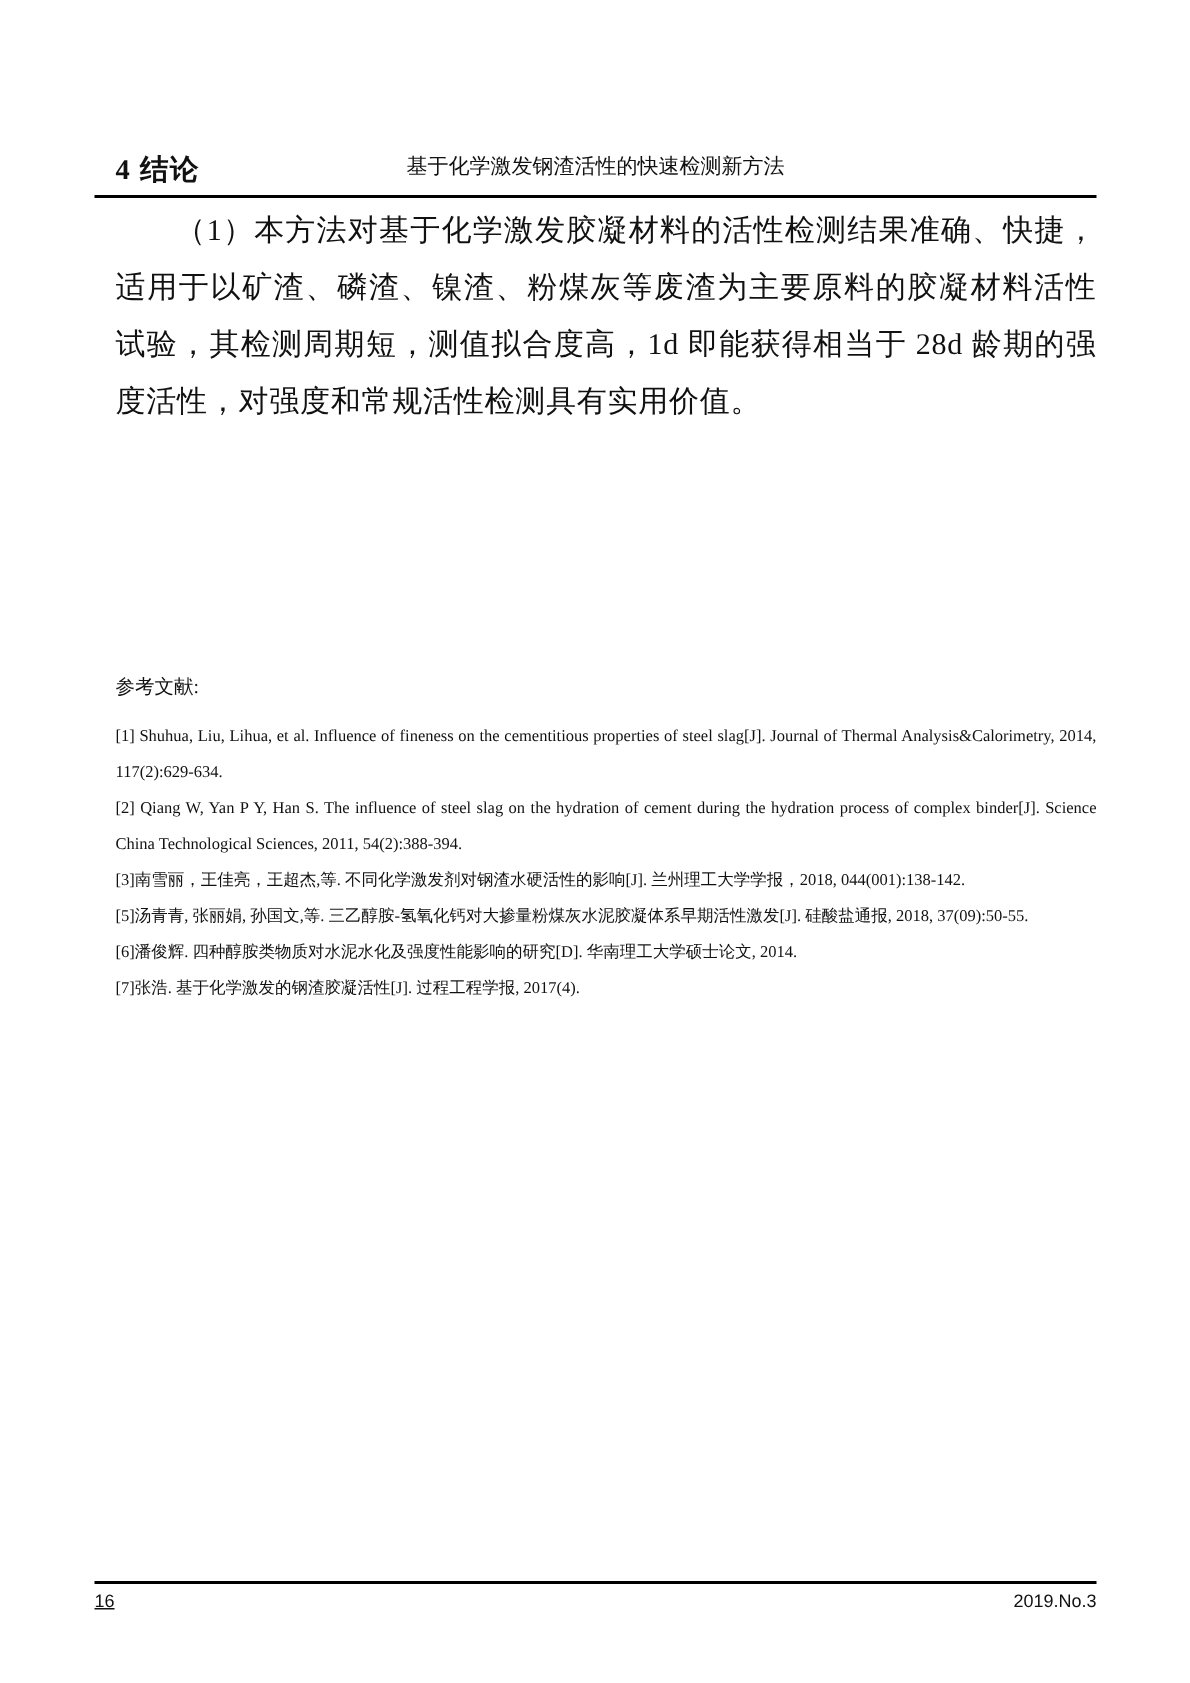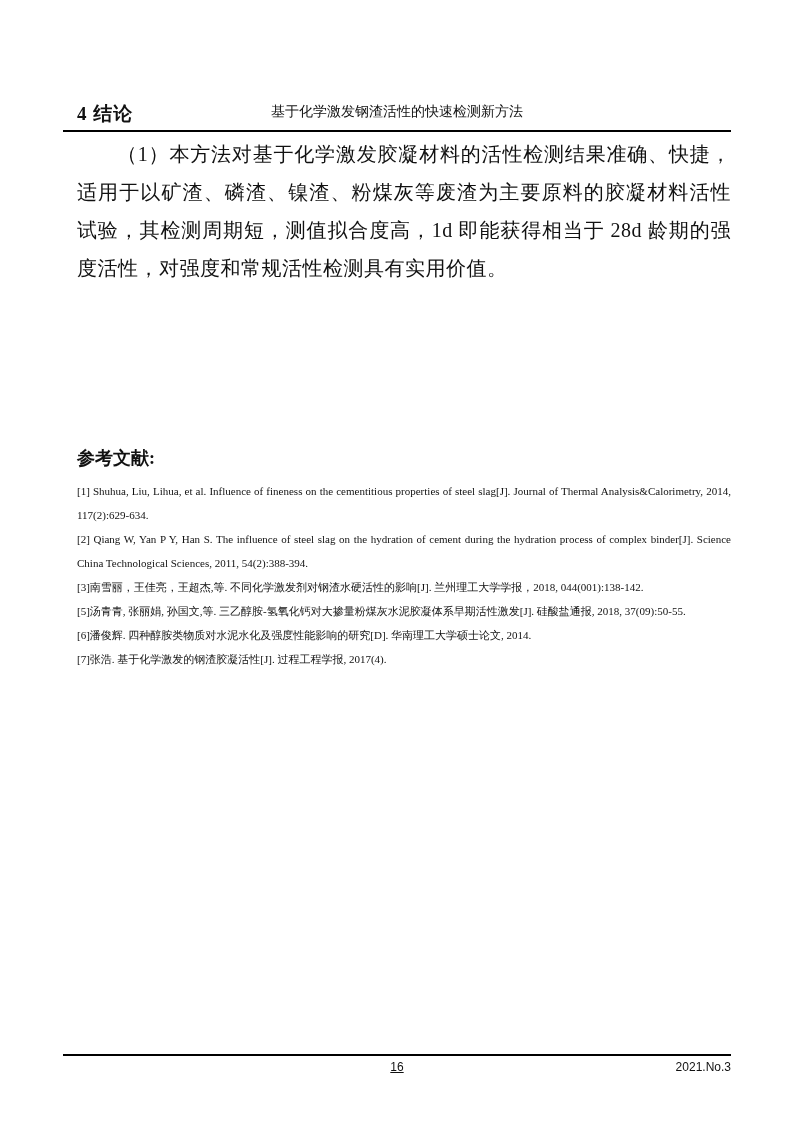--- a/index.html
+++ b/index.html
@@ -51,23 +51,23 @@
     line-height: 38px;
     text-align: justify;
     text-indent: 2em;
     letter-spacing: 0.5px;
   }
   .refs {
     margin-top: 160px;
   }
   .refs-heading {
     margin: 0;
-    font-size: 18px;
+    font-size: 13px;
     line-height: 22px;
-    font-weight: bold;
+    font-weight: normal;
   }
   .refs-list {
     margin-top: 10px;
   }
   .ref {
     margin: 0;
     font-size: 11px;
     line-height: 24px;
     text-align: justify;
   }
@@ -84,21 +84,21 @@
     height: 20px;
     margin-top: 2px;
     font-family: "Liberation Sans", "DejaVu Sans", sans-serif;
     font-size: 12px;
     line-height: 18px;
   }
   .page-num {
     position: absolute;
     left: 0;
     right: 0;
-    text-align: center;
+    text-align: left;
     text-decoration: underline;
   }
   .issue {
     position: absolute;
     right: 0;
     top: 0;
   }
 </style>
 </head>
 <body>
@@ -127,17 +127,17 @@
         <p class="ref">[6]潘俊辉. 四种醇胺类物质对水泥水化及强度性能影响的研究[D]. 华南理工大学硕士论文, 2014.</p>
         <p class="ref">[7]张浩. 基于化学激发的钢渣胶凝活性[J]. 过程工程学报, 2017(4).</p>
       </div>
     </div>
 
   </div>
 
   <div class="footer">
     <div class="footer-row">
       <span class="page-num">16</span>
-      <span class="issue">2021.No.3</span>
+      <span class="issue">2019.No.3</span>
     </div>
   </div>
 
 </div>
 
 </body></html>

